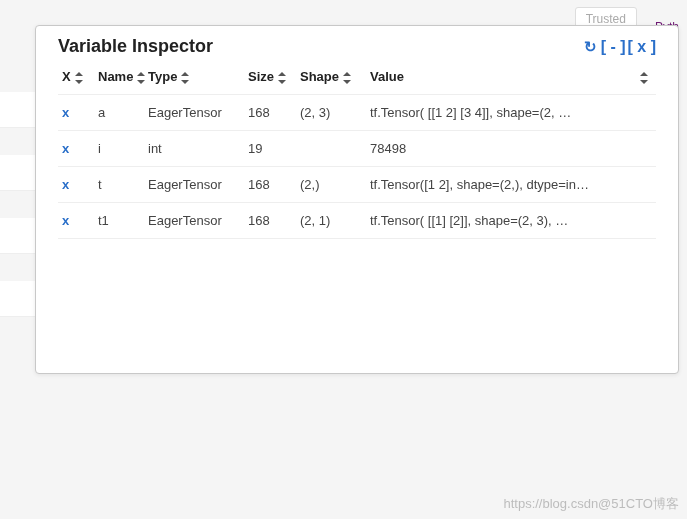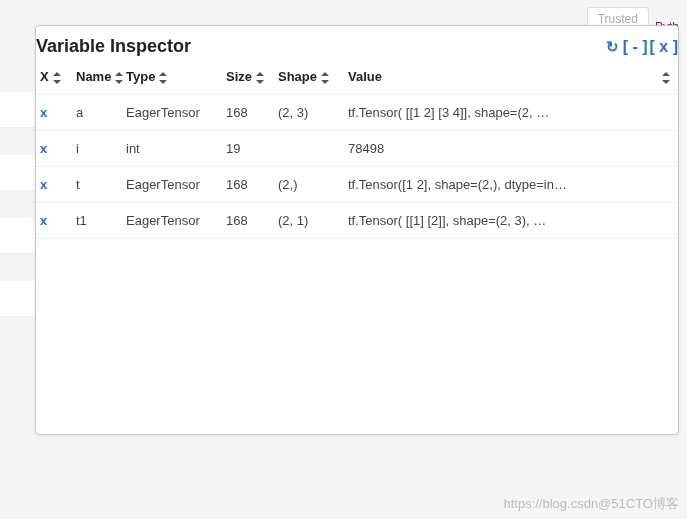--- a/index.html
+++ b/index.html
@@ -23,44 +23,44 @@
       background: #fff;
       border-bottom: 1px solid #eee;
       margin-top: 27px;
     }
     .bg-stripe:first-child { margin-top: 92px; }
     .top-right-fragment {
       position: absolute;
       right: 0; top: 0;
       display: flex;
       align-items: center;
-      gap: 6px;
+      gap: 18px;
       padding: 4px 8px 8px 0;
       color: #999;
       font-size: 12px;
     }
     .trusted-box {
       border: 1px solid #ddd;
       border-radius: 3px;
       padding: 4px 10px;
       color: #aaa;
       background: #fff;
     }
     .pyth { color: #701a75; margin-top: 16px; }
     .panel {
       position: absolute;
       left: 35px;
       top: 25px;
       width: 644px;
-      height: 410px;
+      height: 349px;
       background: #fff;
       border: 1px solid #c8c8c8;
       border-radius: 4px;
       box-shadow: 0 1px 4px rgba(0,0,0,0.08);
-      padding: 10px 0;
+      padding: 10px 22px;
       display: flex;
       flex-direction: column;
     }
     .panel-header {
       display: flex;
       justify-content: space-between;
       align-items: center;
       margin-bottom: 6px;
     }
     .panel-title {

